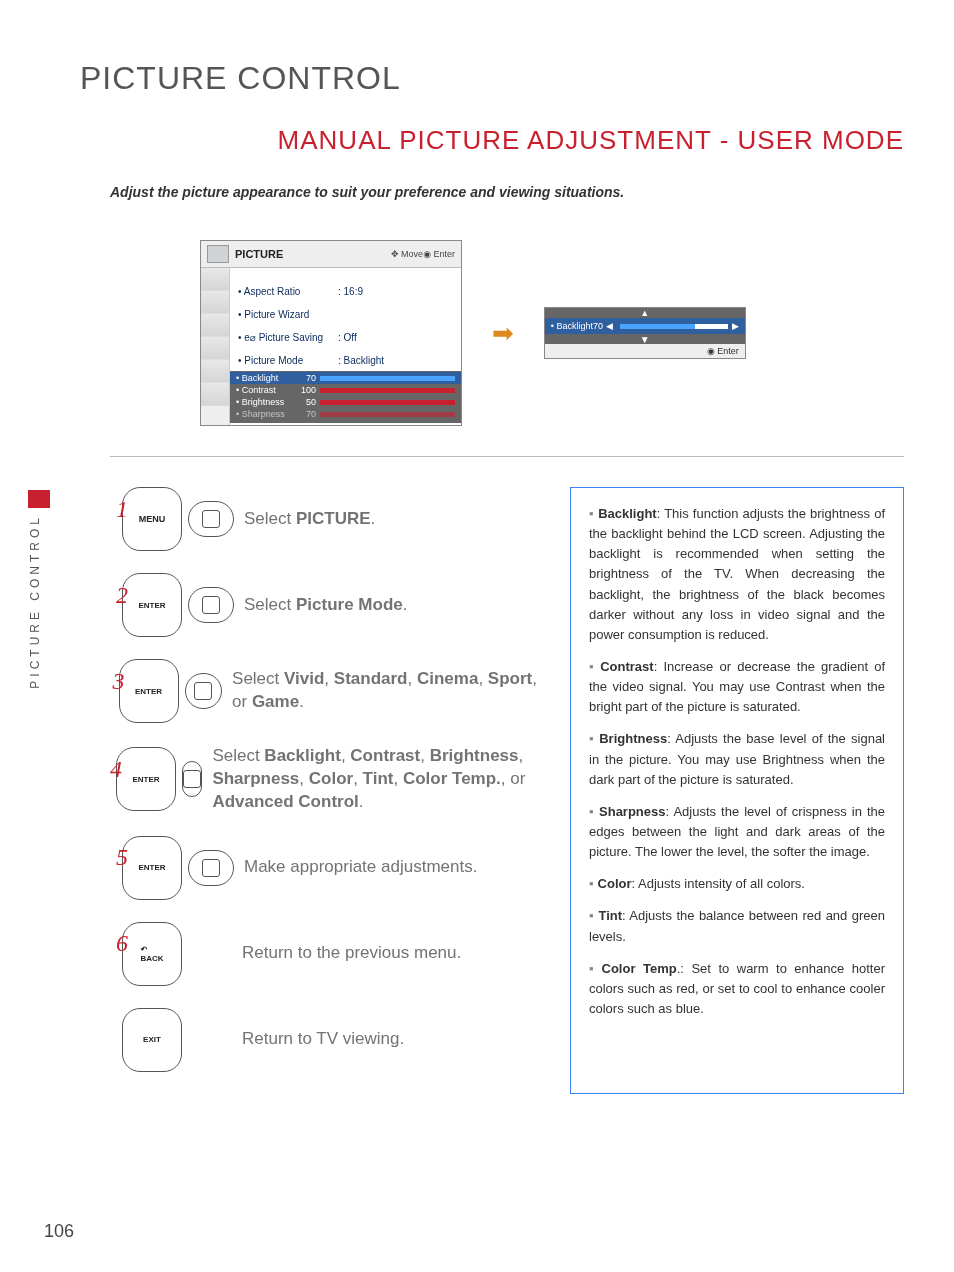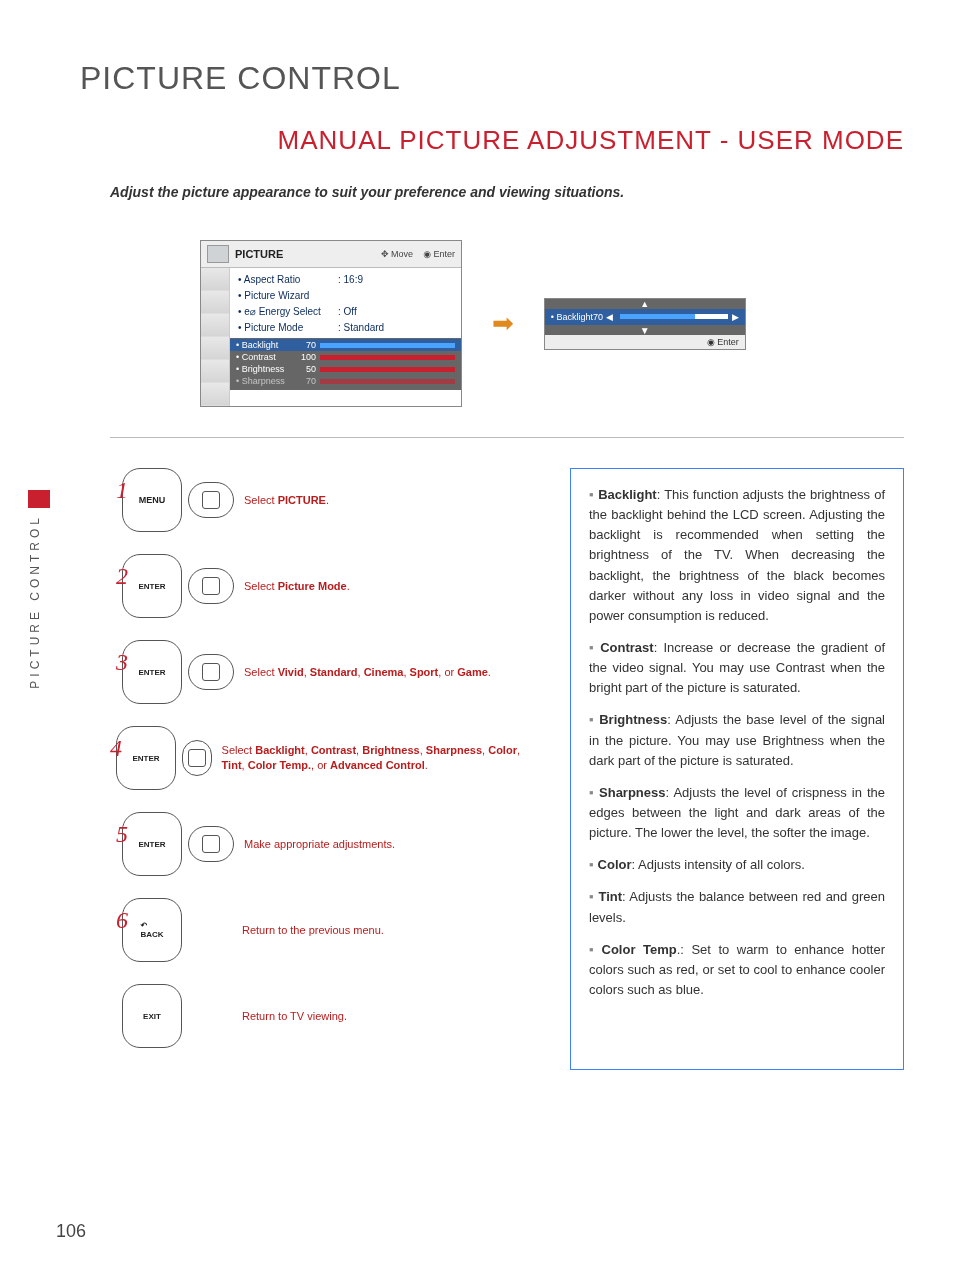--- a/index.html
+++ b/index.html
@@ -6,26 +6,26 @@
   .page{width:954px;height:1272px;position:relative;box-sizing:border-box;padding:60px 50px 40px 80px;}
   .h1{font-size:32px;letter-spacing:1px;color:#555;font-weight:400;margin:0 0 28px 0;}
   .h2{font-size:26px;letter-spacing:1px;color:#c9202f;font-weight:400;margin:0 0 28px 30px;text-align:right;}
   .intro{font-size:14px;color:#333;margin:0 0 40px 30px;font-weight:600;font-style:italic;}
   
   .osd-row{display:flex;align-items:center;justify-content:flex-start;margin-left:120px;margin-bottom:30px;}
   .osd{border:1px solid #888;width:260px;font-size:10px;color:#222;position:relative;}
   .osd-head{display:flex;align-items:center;background:#eee;border-bottom:1px solid #bbb;padding:4px 6px;}
   .osd-head-icon{width:20px;height:16px;background:#cfd3d6;border:1px solid #999;margin-right:6px;}
   .osd-title{font-weight:700;font-size:11px;}
-  .osd-head-right{margin-left:auto;font-size:9px;color:#444;display:flex;gap:10px;}
+  .osd-head-right{margin-left:auto;font-size:9px;color:#444;display:flex;}
   .osd-body{display:flex;}
   .osd-icons{width:28px;background:#eee;border-right:1px solid #ccc;display:flex;flex-direction:column;}
   .osd-icons div{height:22px;border-bottom:1px solid #ddd;background:linear-gradient(#e8e8e8,#d5d5d5);}
   .osd-list{flex:1;padding:6px 4px 2px 8px;}
-  .osd-item{display:flex;margin-bottom:5px;color:#0a2a5a;}
+  .osd-item{display:flex;margin-bottom:5px;color:#0a2a5a;margin-top:12px;}
   .osd-item .lbl{width:100px;}
   .osd-item .val{color:#0a2a5a;}
   .osd-sub{background:#666;color:#fff;margin:2px -4px 0 -8px;padding:2px 6px;}
   .osd-sub .row{display:flex;align-items:center;font-size:9px;margin-bottom:2px;}
   .osd-sub .sl{width:58px;color:#fff;}
   .osd-sub .sv{width:22px;text-align:right;margin-right:4px;}
   .bar{flex:1;height:5px;background:#c9202f;position:relative;}
   .bar.hl{background:#4aa3ff;}
   .osd-sub .row.hl{background:#2f5f9f;margin:-1px -6px 1px -6px;padding:1px 6px;}
   .arrow{font-size:26px;color:#e08a1e;margin:0 30px;}
@@ -40,30 +40,30 @@
   
   .lower{display:flex;gap:30px;margin-left:30px;}
   .steps{flex:0 0 430px;}
   .step{display:flex;align-items:center;margin-bottom:22px;}
   .num{font-family:Georgia,serif;font-style:italic;font-size:24px;color:#c9202f;width:18px;text-align:right;margin-right:-6px;position:relative;top:-10px;z-index:2;}
   .btn{border:1px solid #555;border-radius:18px;height:30px;min-width:42px;padding:16px 8px;display:flex;align-items:center;justify-content:center;font-size:9px;font-weight:700;color:#222;background:#fff;margin-right:6px;}
   .btn.small{font-size:8px;}
   .pad{border:1px solid #555;border-radius:18px;height:34px;width:44px;display:flex;align-items:center;justify-content:center;margin-right:10px;position:relative;}
   .pad::before{content:"";width:16px;height:16px;border:1px solid #555;border-radius:3px;}
   .pad.h::after,.pad.v::after{content:"";position:absolute;font-size:8px;color:#555;}
-  .step-text{font-size:11px;color:#b91c1c;line-height:1.35;}
+  .step-text{font-size:17px;color:#737373;line-height:1.35;}
   .step-text b{font-weight:700;}
   .infobox{flex:1;border:1px solid #3b82f6;padding:16px 18px;font-size:13px;line-height:1.55;color:#333;}
   .infobox p{margin:0 0 12px 0;text-align:justify;}
   .sq{color:#888;margin-right:4px;}
   
   .side-tab{position:absolute;left:28px;top:490px;width:22px;height:220px;}
   .side-tab .bar-red{width:22px;height:18px;background:#c9202f;margin-bottom:6px;}
   .side-tab .vt{writing-mode:vertical-rl;text-orientation:mixed;transform:rotate(180deg);font-size:12px;letter-spacing:4px;color:#555;}
-  .pagenum{position:absolute;left:56px;bottom:30px;font-size:18px;color:#444;}
+  .pagenum{position:absolute;left:44px;bottom:30px;font-size:18px;color:#444;}
 </style>
 </head>
 <body>
 
 <div class="page">
   <div class="side-tab">
     <div class="bar-red"></div>
     <div class="vt">PICTURE CONTROL</div>
   </div>
 
@@ -93,26 +93,26 @@
         <div class="osd-list">
           <div class="osd-item">
               <span class="lbl">• <span>Aspect Ratio</span></span>
               <span class="val">: 16:9</span>
             </div>
           <div class="osd-item">
               <span class="lbl">• <span>Picture Wizard</span></span>
               <span class="val"></span>
             </div>
           <div class="osd-item">
-              <span class="lbl">• e⌀ <span>Energy Select</span></span>
+              <span class="lbl">• e⌀ <span>Picture Saving</span></span>
               <span class="val">: Off</span>
             </div>
           <div class="osd-item">
               <span class="lbl">• <span>Picture Mode</span></span>
-              <span class="val">: Standard</span>
+              <span class="val">: Backlight</span>
             </div>
           <div class="osd-sub">
             <div class="row hl">
                 <span class="sl">• Backlight</span>
                 <span class="sv">70</span>
                 <div class="bar hl" style="width:40px"></div>
               </div>
             <div class="row">
                 <span class="sl">• Contrast</span>
                 <span class="sv">100</span>

